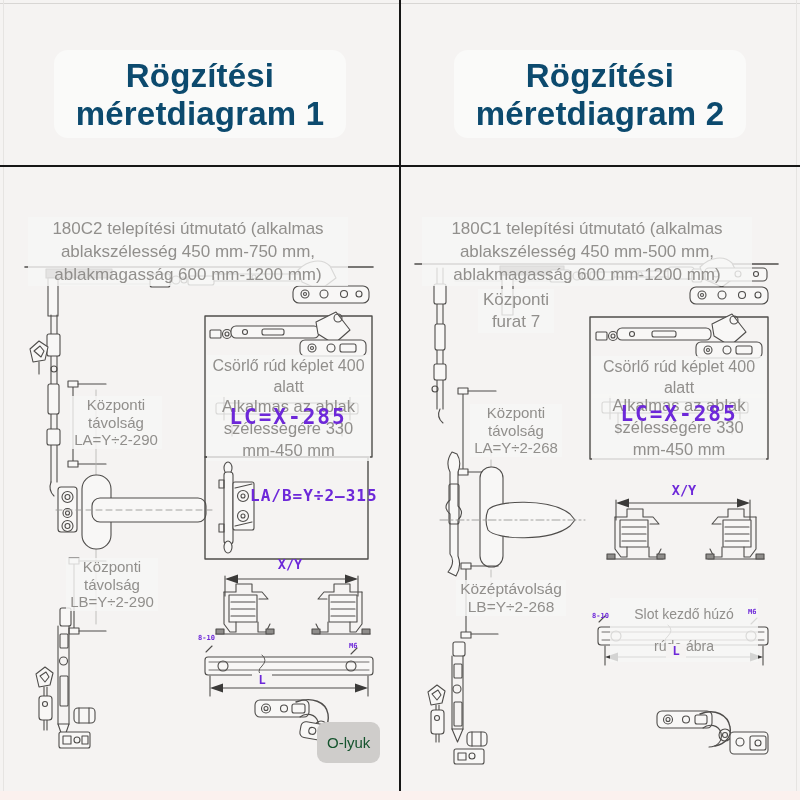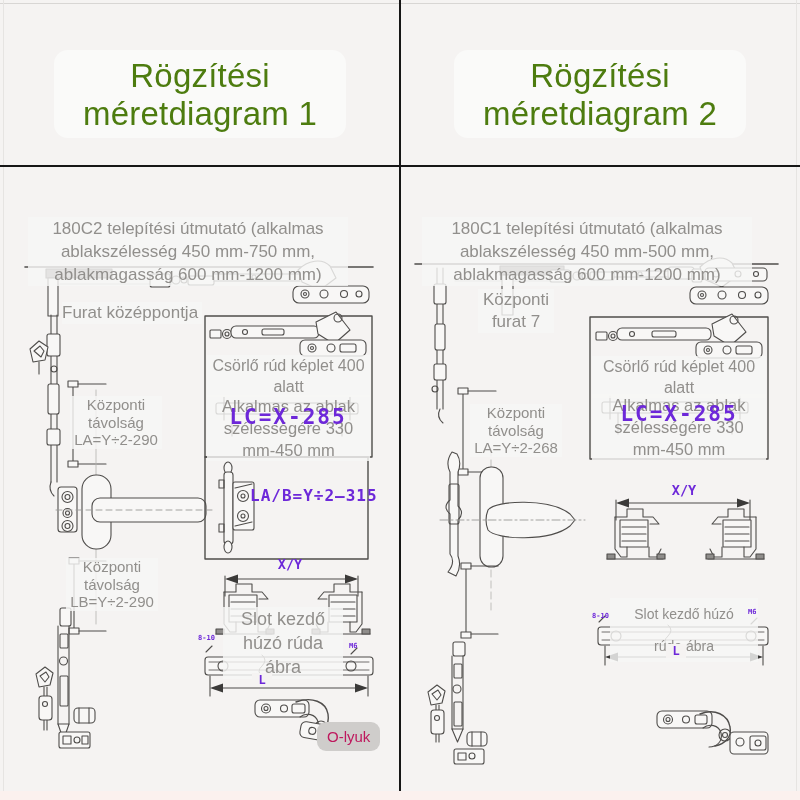--- a/index.html
+++ b/index.html
@@ -6,21 +6,21 @@
   body{
     width:800px;height:800px;position:relative;overflow:hidden;
     background:#f5f3f2;font-family:"Liberation Sans",sans-serif;
   }
   .hairline-top{position:absolute;left:0;top:3px;width:800px;height:1px;background:#d8d6d4;}
   .edge{position:absolute;top:0;width:1px;height:792px;background:#e6e4e2;}
   .edge.l{left:3px}.edge.r{right:3px}
   .title-bg{position:absolute;top:50px;width:292px;height:88px;background:#fafaf9;border-radius:14px;}
   .title{
     position:absolute;top:57px;width:400px;text-align:center;white-space:pre-line;
-    font-size:33px;line-height:38px;color:#4d7c0f;letter-spacing:.2px;
+    font-size:33px;line-height:38px;color:#0c4a6e;letter-spacing:.2px;font-weight:bold;
   }
   .band-line{position:absolute;left:0;top:165px;width:800px;height:2px;background:#161616;}
   .vdivider{position:absolute;left:399px;top:0;width:2px;height:792px;background:#161616;}
   .bottom-strip{position:absolute;left:0;top:791px;width:800px;height:9px;background:#fbf1ee;}
 
   .panel{position:absolute;top:184px;width:448px;height:620px;}
   #panel-left{left:0}
   #panel-right{left:400px}
   .panel svg{position:absolute;left:0;top:0;z-index:1;}
 
@@ -28,21 +28,21 @@
     position:absolute;z-index:2;white-space:pre-line;color:#918f8c;
     background:rgba(247,246,245,.82);
   }
   .c{text-align:center}
   .hdr{font-size:17px;line-height:23px;}
   .mono{
     font-family:"DejaVu Sans Mono",monospace;color:#6d28d9;font-weight:700;
     background:none;z-index:3;
   }
   .pill{
-    background:#cfcdcb;color:#be185d;border-radius:9px;padding:6px 10px;
+    background:#cfcdcb;color:#14532d;border-radius:9px;padding:12px 10px;
     font-size:15px;z-index:3;
   }
 </style>
 </head>
 <body>
 
 <div class="hairline-top"></div>
 <div class="edge l"></div>
 <div class="edge r"></div>
 
@@ -234,38 +234,34 @@
         <rect x="300" y="542" width="62" height="16" rx="5" fill="#f8f7f6"></rect>
         <circle cx="312" cy="550" r="3.5"></circle>
           <circle cx="340" cy="552" r="4"></circle>
       </g>
     </g>
   </svg>
 
   <div class="lbl hdr c" style="left:28px;top:33px;width:320px">180C2 telepítési útmutató (alkalmas
 ablakszélesség 450 mm-750 mm,
 ablakmagasság 600 mm-1200 mm)</div>
-  <div class="lbl" style="left:62px;top:118px;width:140px;font-size:17px;line-height:22px">Furat középpontja</div>
   <div class="lbl c" style="left:70px;top:212px;width:92px;font-size:15px;line-height:17.5px">Központi
 távolság
 LA=Y÷2-290</div>
   <div class="lbl c" style="left:66px;top:374px;width:92px;font-size:15px;line-height:17.5px">Központi
 távolság
 LB=Y÷2-290</div>
   <div class="lbl c" style="left:207px;top:171px;width:163px;font-size:16px;line-height:21px">Csörlő rúd képlet 400
 alatt</div>
   <div class="lbl c" style="left:207px;top:211px;width:163px;font-size:16.5px;line-height:22px">Alkalmas az ablak
 szélességére 330
 mm-450 mm</div>
   <div class="lbl mono c" style="left:218px;top:221px;width:140px;font-size:21px;letter-spacing:2px">LC=X-285</div>
   <div class="lbl mono" style="left:250px;top:302px;font-size:16px;letter-spacing:1px">LA/B=Y÷2—315</div>
   <div class="lbl mono c" style="left:268px;top:372px;width:44px;font-size:13.5px">X/Y</div>
-  <div class="lbl c" style="left:223px;top:423px;width:120px;font-size:18px;line-height:24px">Slot kezdő
-húzó rúda
-ábra</div>
   <div class="lbl mono c" style="left:252px;top:489px;width:20px;font-size:12px;background:#f5f3f2">L</div>
   <div class="lbl mono" style="left:198px;top:450px;font-size:7px">8-10</div>
   <div class="lbl mono" style="left:349px;top:458px;font-size:7px">M6</div>
   <div class="lbl pill" style="left:317px;top:538px">O-lyuk</div>
 </section>
 
 <section class="panel" id="panel-right">
   <svg width="400" height="620" viewBox="0 0 400 620" stroke="#4f4d4b" fill="none" stroke-width="1.1" stroke-linecap="round" stroke-linejoin="round">
     <g>
       <line x1="15" y1="80" x2="378" y2="80" stroke-width="1.6"></line>
@@ -430,20 +426,22 @@
   </svg>
 
   <div class="lbl hdr c" style="left:22px;top:33px;width:330px">180C1 telepítési útmutató (alkalmas
 ablakszélesség 450 mm-500 mm,
 ablakmagasság 600 mm-1200 mm)</div>
   <div class="lbl c" style="left:78px;top:105px;width:76px;font-size:17px;line-height:22px">Központi
 furat 7</div>
   <div class="lbl c" style="left:70px;top:220px;width:92px;font-size:15px;line-height:17.5px">Központi
 távolság
 LA=Y÷2-268</div>
+  <div class="lbl c" style="left:56px;top:396px;width:110px;font-size:15.5px;line-height:18px">Középtávolság
+LB=Y÷2-268</div>
   <div class="lbl c" style="left:192px;top:172px;width:174px;font-size:16px;line-height:21px">Csörlő rúd képlet 400
 alatt</div>
   <div class="lbl c" style="left:192px;top:210px;width:174px;font-size:16.5px;line-height:22px">Alkalmas az ablak
 szélességére 330
 mm-450 mm</div>
   <div class="lbl mono c" style="left:205px;top:218px;width:148px;font-size:21px;letter-spacing:2px">LC=X-285</div>
   <div class="lbl mono c" style="left:262px;top:298px;width:44px;font-size:13.5px">X/Y</div>
   <div class="lbl c" style="left:210px;top:414px;width:148px;font-size:14px;line-height:32px">Slot kezdő húzó
 rúda ábra</div>
   <div class="lbl mono c" style="left:266px;top:460px;width:20px;font-size:12px;background:#f5f3f2">L</div>

